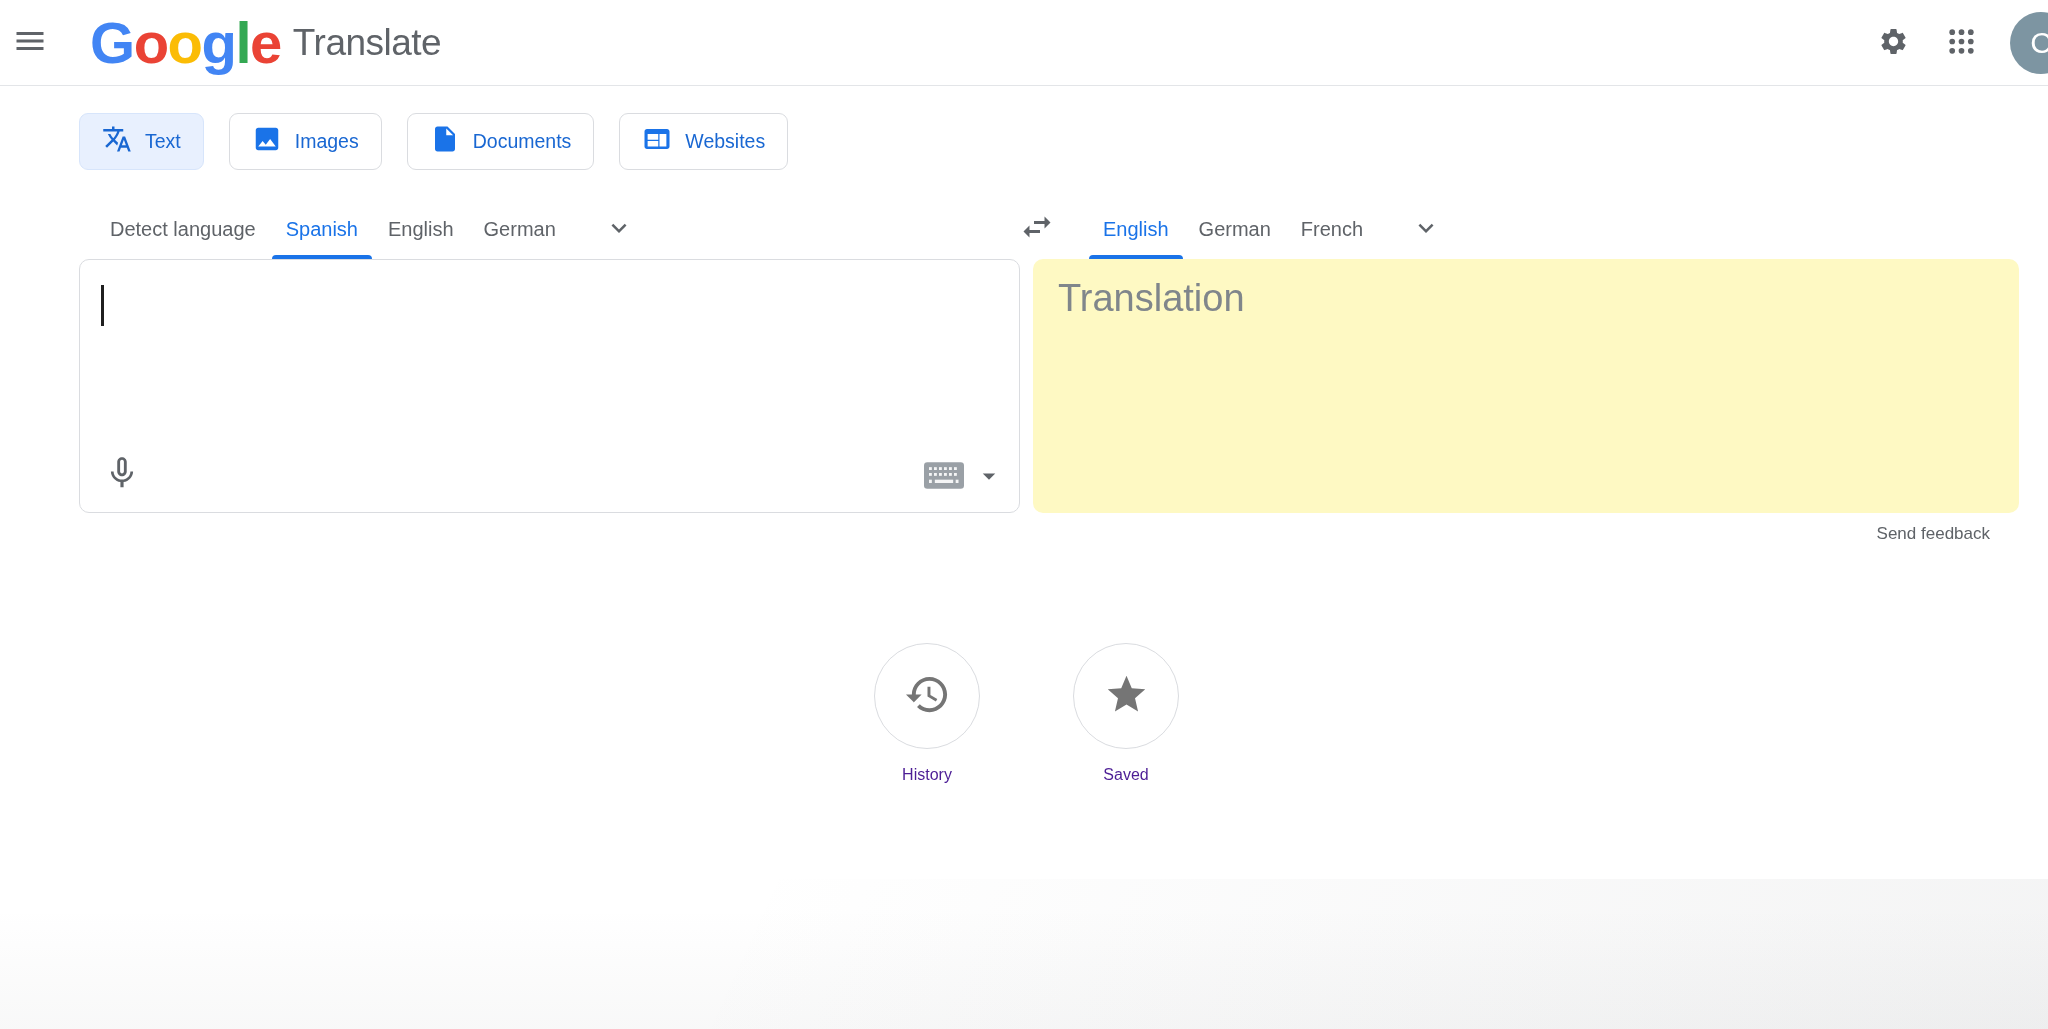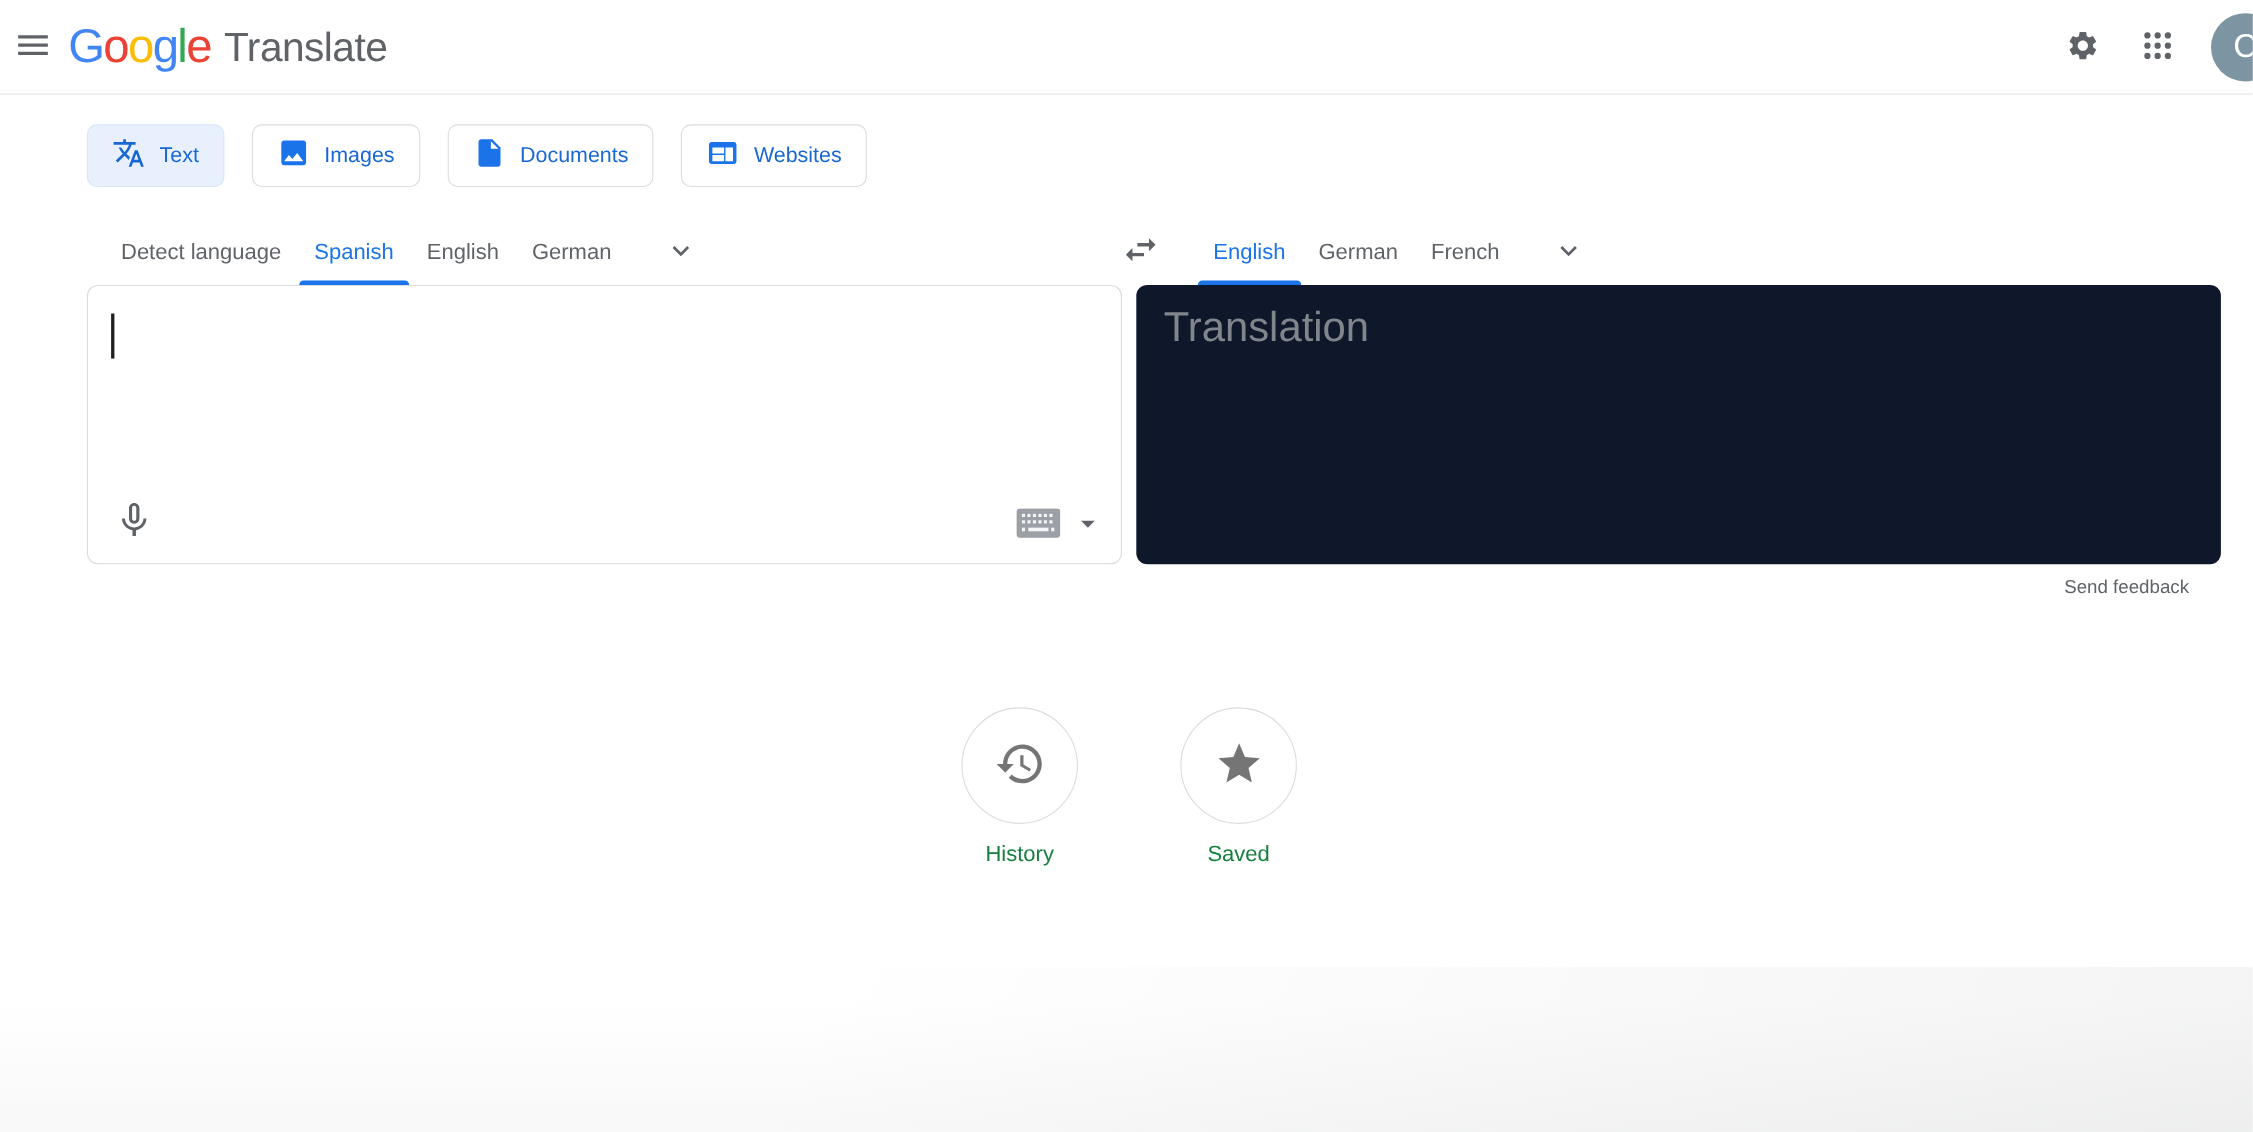--- a/index.html
+++ b/index.html
@@ -6,21 +6,21 @@
   html, body { margin: 0; padding: 0; width: 2048px; height: 1029px; overflow: hidden;
                background: #fff; font-family: "Liberation Sans", sans-serif; position: relative; }
 
   
   .header { position: absolute; top: 0; left: 0; width: 2048px; height: 86px;
             display: flex; align-items: center; padding: 0 0 0 6px;
             border-bottom: 1.5px solid #e3e5e8; background: #fff; z-index: 5; }
   .icon-btn { width: 48px; height: 48px; border: none; background: transparent; border-radius: 50%;
               display: flex; align-items: center; justify-content: center; cursor: pointer; padding: 0; }
   .logo { display: flex; align-items: center; margin-left: 8px; text-decoration: none; cursor: pointer; }
-  .logo-google { font-size: 43px; font-weight: 400; letter-spacing: -1.5px; line-height: 1; }
+  .logo-google { font-size: 58px; font-weight: 700; letter-spacing: -1.5px; line-height: 1; margin-left: 28px; }
   .c-blue { color: #4285F4; } .c-red { color: #EA4335; } .c-yellow { color: #FBBC05; } .c-green { color: #34A853; }
   .logo-product { font-size: 37px; color: #5f6368; margin-left: 12px; letter-spacing: -0.5px; line-height: 1; }
   .header-right { margin-left: auto; display: flex; align-items: center; gap: 20px; }
   .avatar { width: 62px; height: 62px; border-radius: 50%; background: #7d95a2; color: #fff;
             font-size: 30px; display: flex; align-items: center; justify-content: center;
             margin-left: 5px; margin-right: -24px; cursor: pointer; flex: none; }
 
   
   .mode-tabs { position: absolute; top: 113px; left: 79px; display: flex; gap: 25px; }
   .mode-tab { height: 57px; display: flex; align-items: center; gap: 13px; padding: 0 22px;
@@ -46,34 +46,34 @@
   .source-panel { position: absolute; left: 79px; top: 259px; width: 941px; height: 254px;
                   background: #fff; border: 1.5px solid #dadce0; border-radius: 10px; }
   .source-text { position: absolute; left: 0; top: 0; right: 0; bottom: 72px; cursor: text; }
   .text-caret { position: absolute; left: 21px; top: 25px; width: 2.5px; height: 41px; background: #1f1f1f; }
   .mic-btn { position: absolute; left: 16px; bottom: 12px; width: 52px; height: 52px; }
   .kbd-cluster { position: absolute; right: 15px; bottom: 18px; display: flex; align-items: center; gap: 8px; }
   .kbd-btn { width: 44px; height: 34px; border: none; background: transparent; cursor: pointer;
              display: flex; align-items: center; justify-content: center; padding: 0; }
 
   .target-panel { position: absolute; left: 1033px; top: 259px; width: 986px; height: 254px;
-                  background: #0f172a; border-radius: 10px; }
+                  background: #fef9c3; border-radius: 10px; }
   .placeholder { position: absolute; left: 25px; top: 16px; font-size: 38px; color: #80868b; line-height: 1.25; }
 
   .send-feedback { position: absolute; top: 524px; left: 1033px; width: 957px; text-align: right;
                    font-size: 17px; color: #5f6368; cursor: pointer; }
 
   
   .shortcut { position: absolute; top: 643px; width: 106px; text-align: center; cursor: pointer;
               background: transparent; border: none; padding: 0; font-family: inherit; }
   .shortcut.history { left: 874px; }
   .shortcut.saved { left: 1073px; }
   .shortcut-circle { width: 106px; height: 106px; border: 1.5px solid #dadce0; border-radius: 50%;
                      background: #fff; display: flex; align-items: center; justify-content: center; }
-  .shortcut-label { display: block; margin-top: 17px; font-size: 20px; color: #15803d; }
+  .shortcut-label { display: block; margin-top: 17px; font-size: 16px; color: #4c1d95; }
 
   
   .bottom-fade { position: absolute; left: 0; bottom: 0; width: 2048px; height: 150px; pointer-events: none;
                  background: linear-gradient(115deg, rgba(255,255,255,0) 35%, rgba(95,99,104,0.07) 100%),
                              linear-gradient(to bottom, rgba(255,255,255,0) 20%, rgba(95,99,104,0.045) 100%); }
 </style>
 </head>
 <body>
 
 <div class="header">

